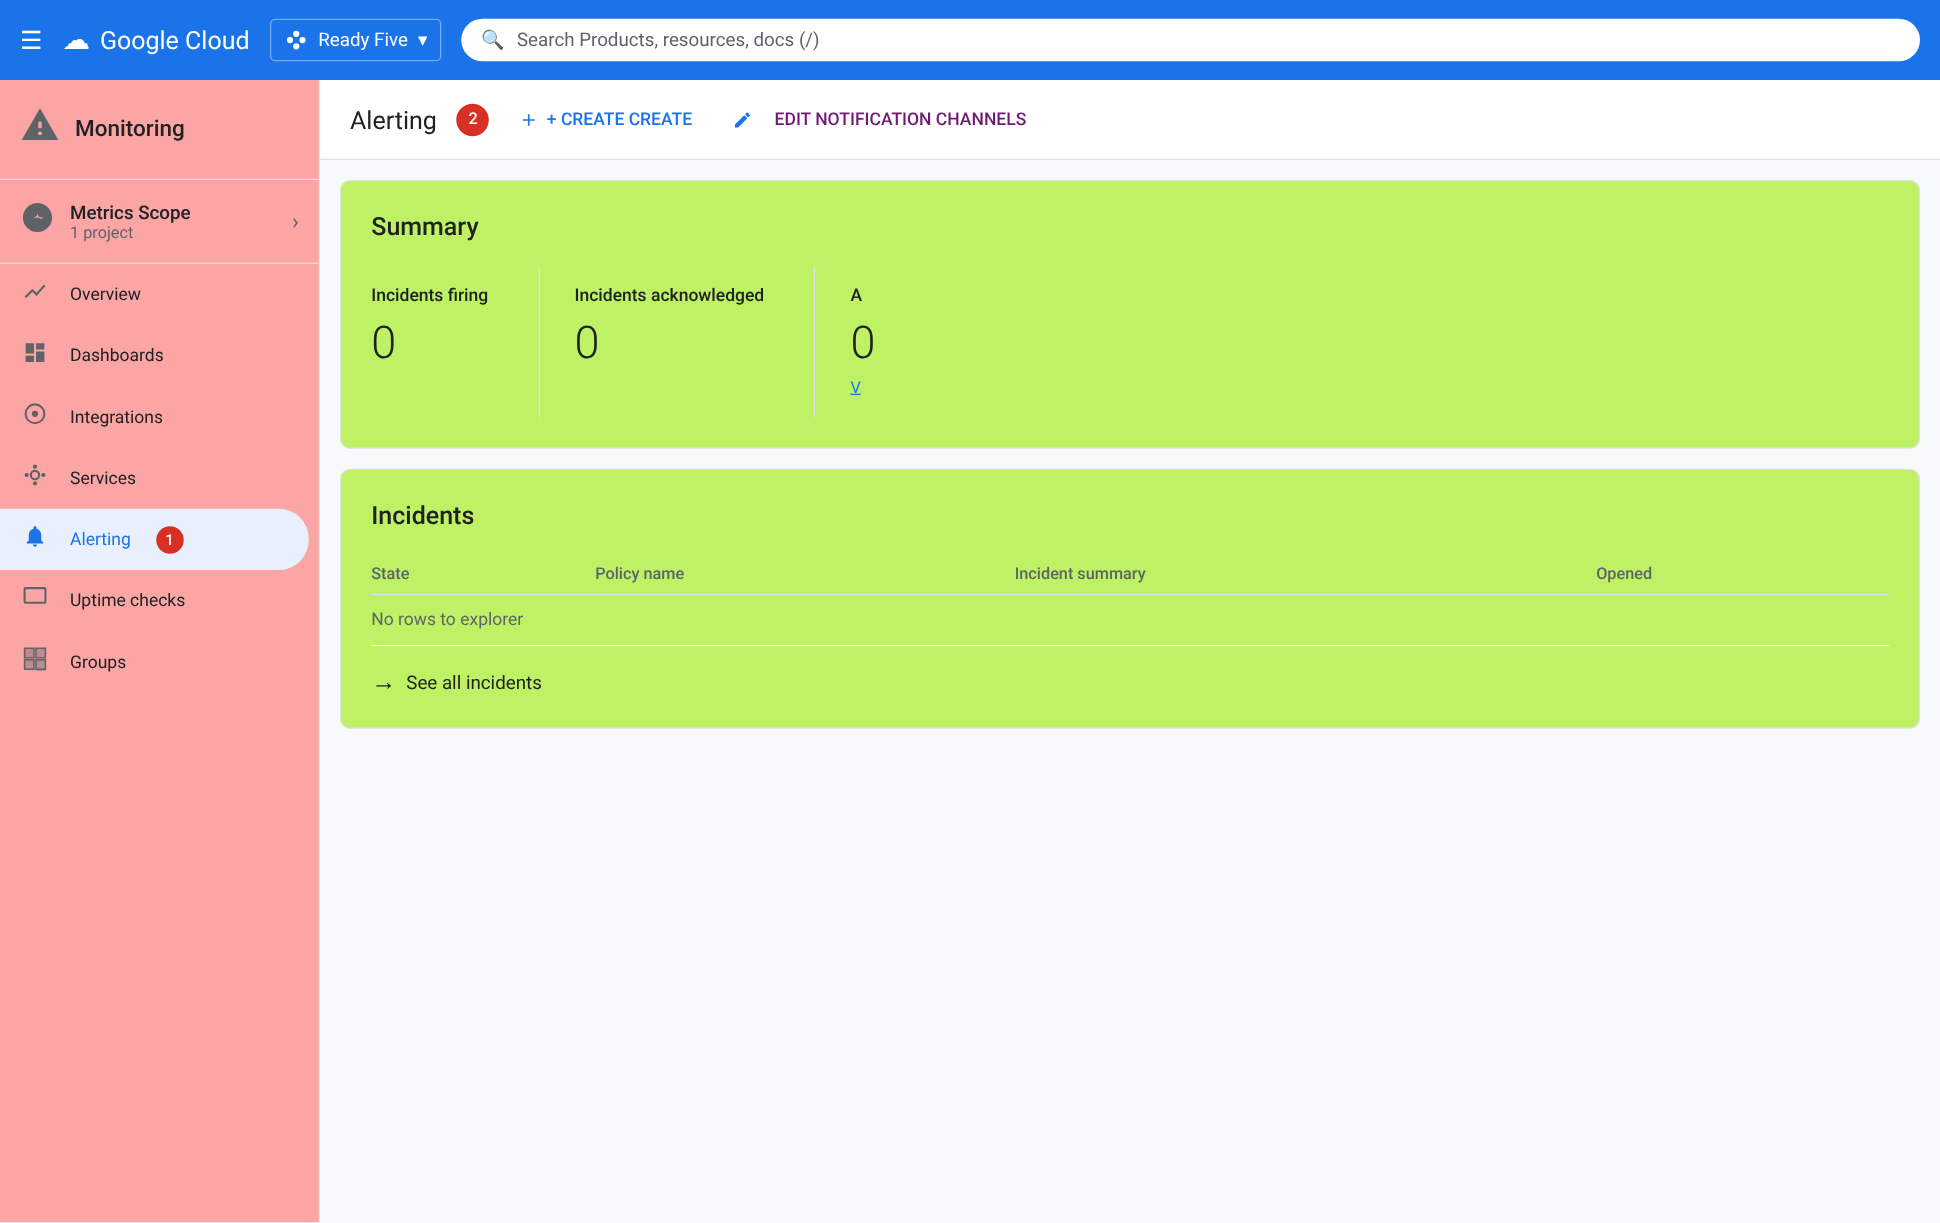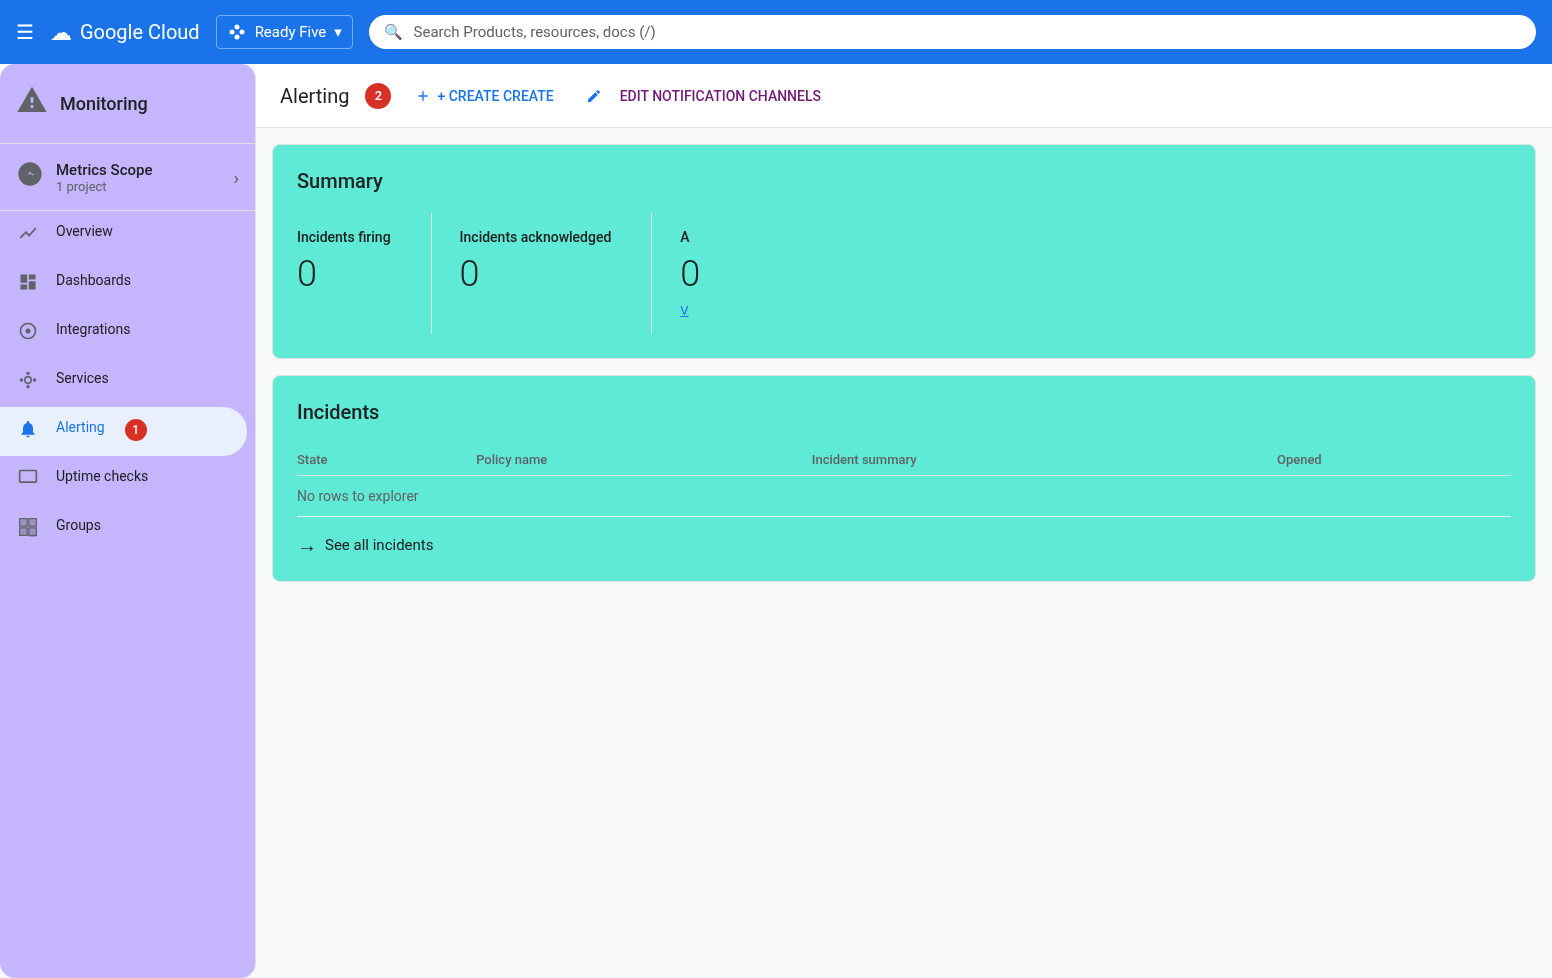--- a/index.html
+++ b/index.html
@@ -48,25 +48,24 @@
       color: #5f6368;
     }
     .search-bar .search-icon { color: #5f6368; }
 
     
     .main-layout { display: flex; height: calc(100vh - 64px); }
 
     
     .sidebar {
       width: 256px;
-      background: #c4b5fd;
+      background: #fca5a5;
       border-right: 1px solid #e0e0e0;
       overflow-y: auto;
       flex-shrink: 0;
-      border-radius: 15px;
     }
     .sidebar-header {
       display: flex;
       align-items: center;
       gap: 12px;
       padding: 20px 16px;
       border-bottom: 1px solid #e0e0e0;
     }
     .monitoring-icon { font-size: 28px; color: #5f6368; }
     .monitoring-label { font-size: 18px; font-weight: 500; color: #202124; }
@@ -79,20 +78,21 @@
       border-bottom: 1px solid #e0e0e0;
       cursor: pointer;
     }
     .metrics-scope-icon { font-size: 24px; color: #5f6368; }
     .metrics-scope-text .title { font-size: 15px; font-weight: 500; }
     .metrics-scope-text .subtitle { font-size: 13px; color: #5f6368; }
     .metrics-scope-arrow { margin-left: auto; color: #5f6368; font-size: 18px; }
 
     .nav-item {
       display: flex;
+      align-items: center;
       gap: 16px;
       padding: 12px 16px;
       cursor: pointer;
       font-size: 14px;
       color: #202124;
       position: relative;
     }
     .nav-item.active { background: #e8f0fe; color: #1a73e8; border-radius: 0 24px 24px 0; margin-right: 8px; }
     .nav-item .nav-icon { font-size: 20px; color: #5f6368; width: 24px; text-align: center; }
     .nav-item.active .nav-icon { color: #1a73e8; }
@@ -155,21 +155,21 @@
       height: 26px;
       font-size: 13px;
       display: flex;
       align-items: center;
       justify-content: center;
       font-weight: 500;
     }
 
     
     .card {
-      background: #5eead4;
+      background: #bef264;
       border-radius: 8px;
       border: 1px solid #e0e0e0;
       margin: 16px;
       padding: 24px;
     }
     .card-title { font-size: 20px; font-weight: 500; margin-bottom: 20px; }
 
     
     .summary-metrics {
       display: flex;

